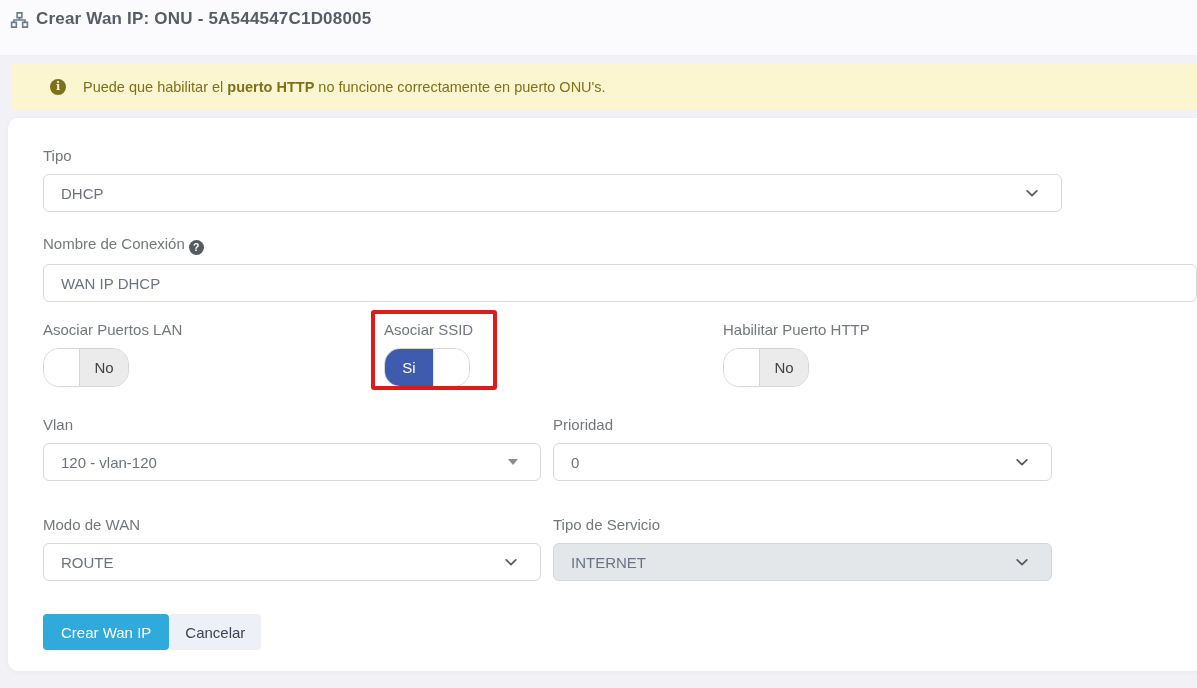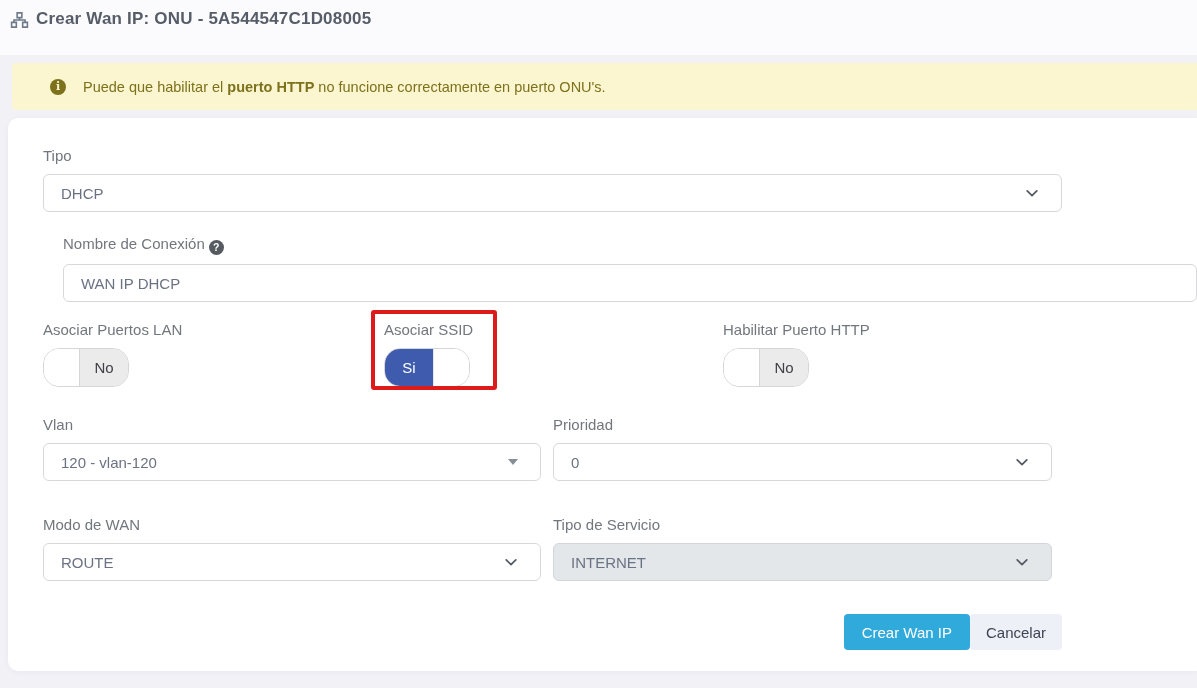--- a/index.html
+++ b/index.html
@@ -36,21 +36,21 @@
   .control.select { cursor:pointer; }
   .control.disabled { background:#e4e7ea; border-color:#d2d5d9; cursor:default; }
   input.control { width:100%; padding-right:17px; }
 
   .w-full  { width:1019px; }
   .row2 { display:flex; width:1019px; }
   .row2 .col1 { width:498px; margin-right:12px; }
   .row2 .col2 { width:499px; }
 
   .mb-a { margin-bottom:22px; }
-  .mb-b { margin-bottom:18px;margin-left:20px; }
+  .mb-b { margin-bottom:18px; }
   .mb-c { margin-bottom:28px; }
   .mb-d { margin-bottom:34px; }
   .mb-e { margin-bottom:33px; }
 
   
   .toggles { display:flex; width:1019px; }
   .tcol1 { width:341px; } .tcol2 { width:339px; position:relative; } .tcol3 { flex:1; }
 
   .toggle { display:flex; width:86px; height:39px; border:1px solid #d6d6d8; border-radius:16px;
             overflow:hidden; background:#fff; cursor:pointer; }
@@ -63,21 +63,21 @@
 
   .annotation-box { position:absolute; top:-10px; left:-13px; width:126px; height:80px;
                     border:4px solid #dd1b1b; border-radius:3px; pointer-events:none; }
 
   
   .chev { flex:0 0 auto; margin-left:8px; }
   .caret { width:0; height:0; border-left:5.5px solid transparent; border-right:5.5px solid transparent;
            border-top:6.5px solid #878d97; margin-left:8px; }
 
   
-  .btn-row { width:1019px; display:flex; justify-content:flex-end; }
+  .btn-row { width:1019px; display:flex; justify-content:flex-start; }
   .btn { height:36px; border:none; border-radius:4px; font-size:15px; font-family:inherit; cursor:pointer;
          display:inline-flex; align-items:center; justify-content:center; }
   .btn-primary { min-width:117px; background:#30a9db; color:#ffffff; padding:0 18px; }
   .btn-light { min-width:89px; background:#eef0f7; color:#3c4352; padding:0 16px; }
 </style>
 </head>
 <body>
 
 <div class="topbar">
   <svg width="19" height="18" viewBox="0 0 24 22">

